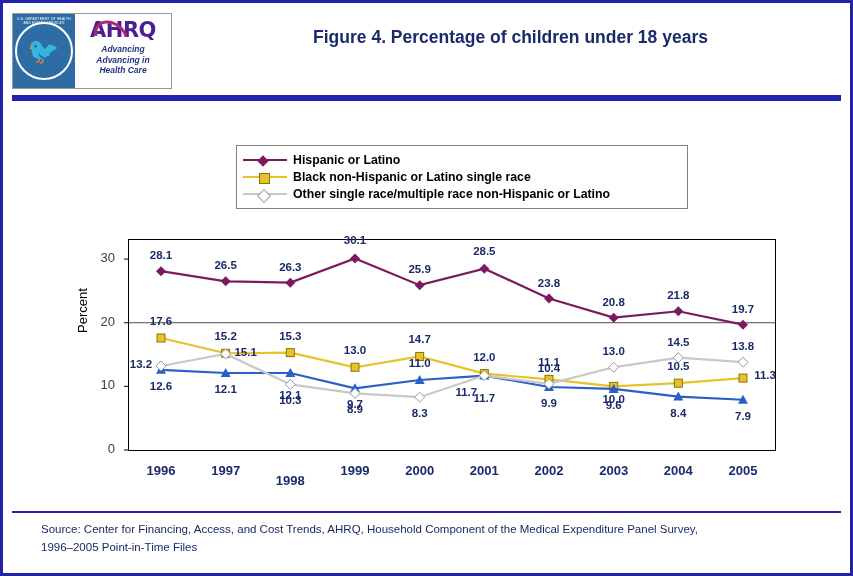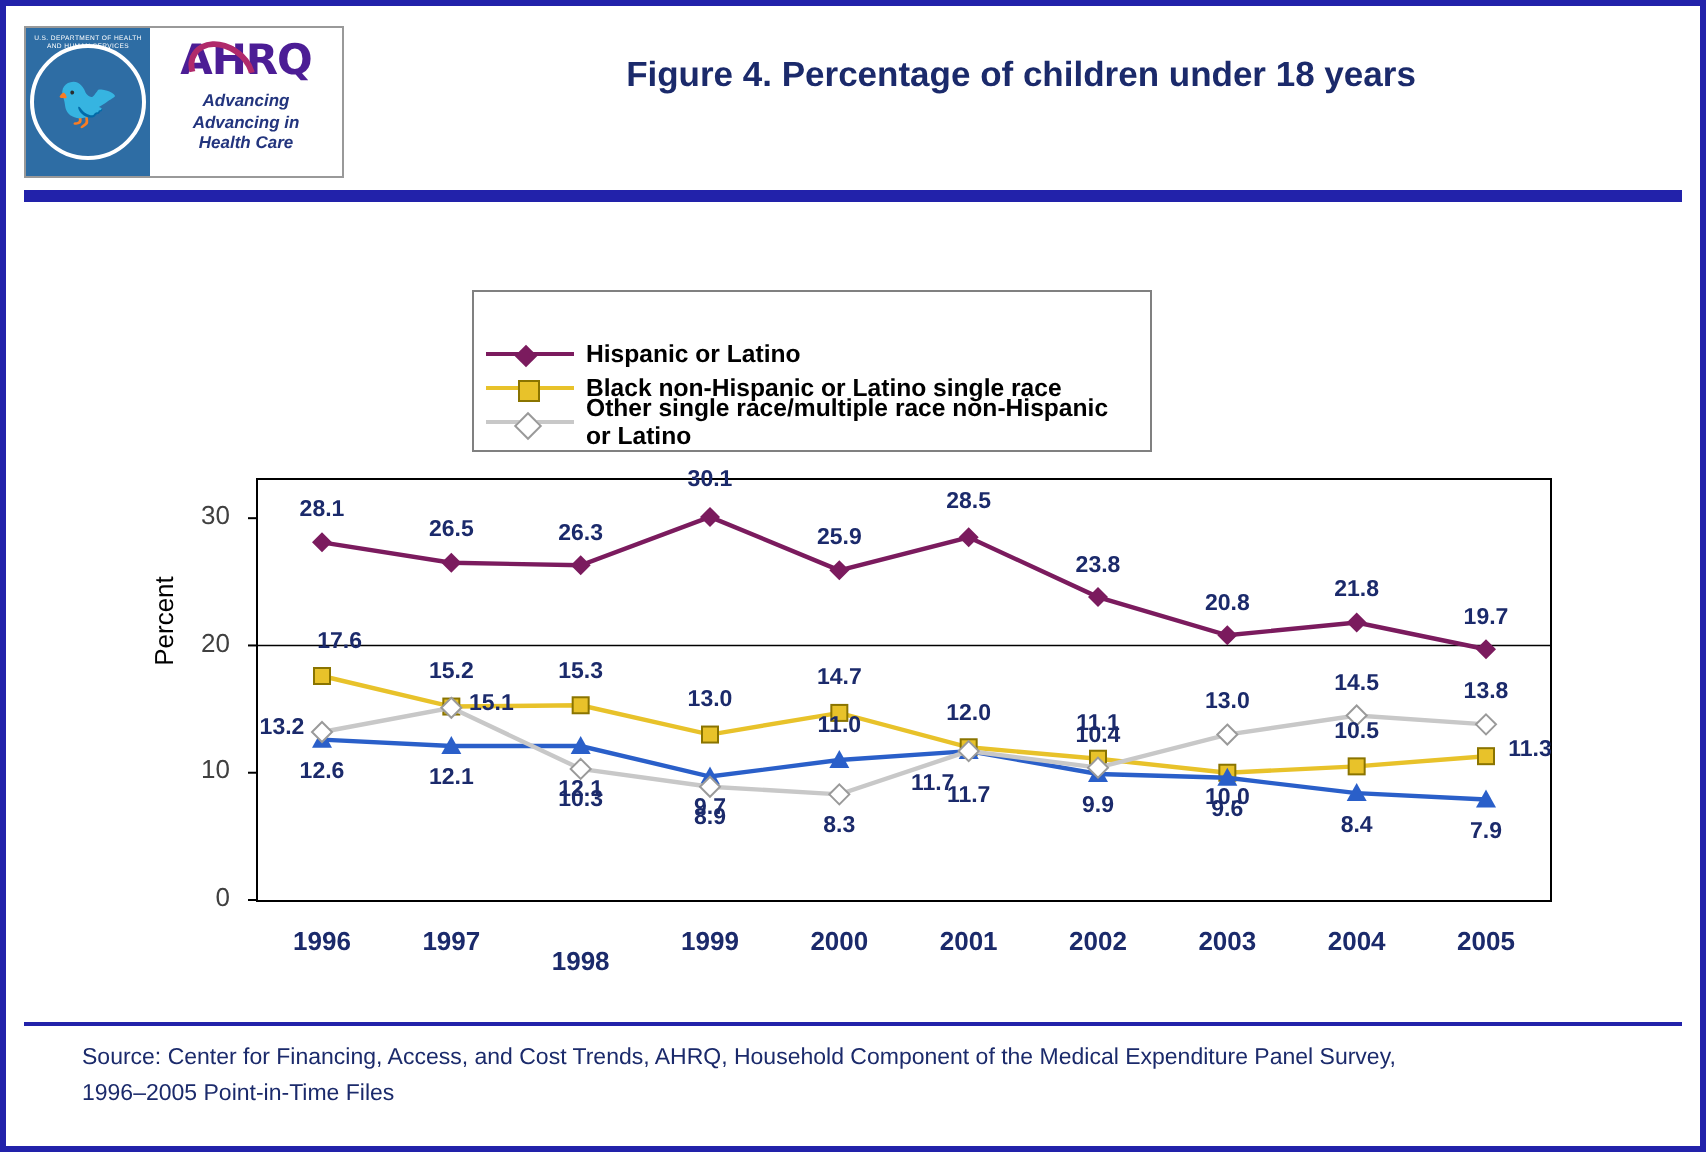--- a/index.html
+++ b/index.html
@@ -126,24 +126,24 @@
     top: 92px;
     height: 6px;
     background: #2222aa;
   }
 
   
   #legend {
     position: absolute;
     left: 233px;
     top: 142px;
-    width: 340px;
+    width: 452px;
     border: 1px solid #808080;
     background: #ffffff;
-    padding: 22px 6px 6px 6px;
+    padding: 5px 6px 6px 6px;
     box-sizing: border-box;
   }
   .legend-row {
     display: flex;
     align-items: center;
     height: 17px;
     font-size: 12.3px;
     font-weight: bold;
     color: #000000;
   }
@@ -376,21 +376,21 @@
     <div class="pt-label" style="left: 138px; top: 246.182px;">28.1</div>
     <div class="pt-label" style="left: 202.667px; top: 256.364px;">26.5</div>
     <div class="pt-label" style="left: 267.333px; top: 257.636px;">26.3</div>
     <div class="pt-label" style="left: 332px; top: 231.455px;">30.1</div>
     <div class="pt-label" style="left: 396.667px; top: 260.182px;">25.9</div>
     <div class="pt-label" style="left: 461.333px; top: 241.636px;">28.5</div>
     <div class="pt-label" style="left: 526px; top: 273.545px;">23.8</div>
     <div class="pt-label" style="left: 590.667px; top: 292.636px;">20.8</div>
     <div class="pt-label" style="left: 655.333px; top: 286.273px;">21.8</div>
     <div class="pt-label" style="left: 720px; top: 299.636px;">19.7</div>
-    <div class="pt-label" style="left: 138px; top: 312px; text-align: right;">17.6</div>
+    <div class="pt-label" style="left: 138px; top: 312px;">17.6</div>
     <div class="pt-label" style="left: 202.667px; top: 327.273px;">15.2</div>
     <div class="pt-label" style="left: 267.333px; top: 326.636px;">15.3</div>
     <div class="pt-label" style="left: 332px; top: 341.273px;">13.0</div>
     <div class="pt-label" style="left: 396.667px; top: 330.455px;">14.7</div>
     <div class="pt-label" style="left: 461.333px; top: 347.636px;">12.0</div>
     <div class="pt-label" style="left: 526px; top: 353.364px;">11.1</div>
     <div class="pt-label" style="left: 590.667px; top: 390.364px;">10.0</div>
     <div class="pt-label" style="left: 655.333px; top: 357.182px;">10.5</div>
     <div class="pt-label" style="left: 742px; top: 366.091px;">11.3</div>
     <div class="pt-label" style="left: 138px; top: 376.818px;">12.6</div>

